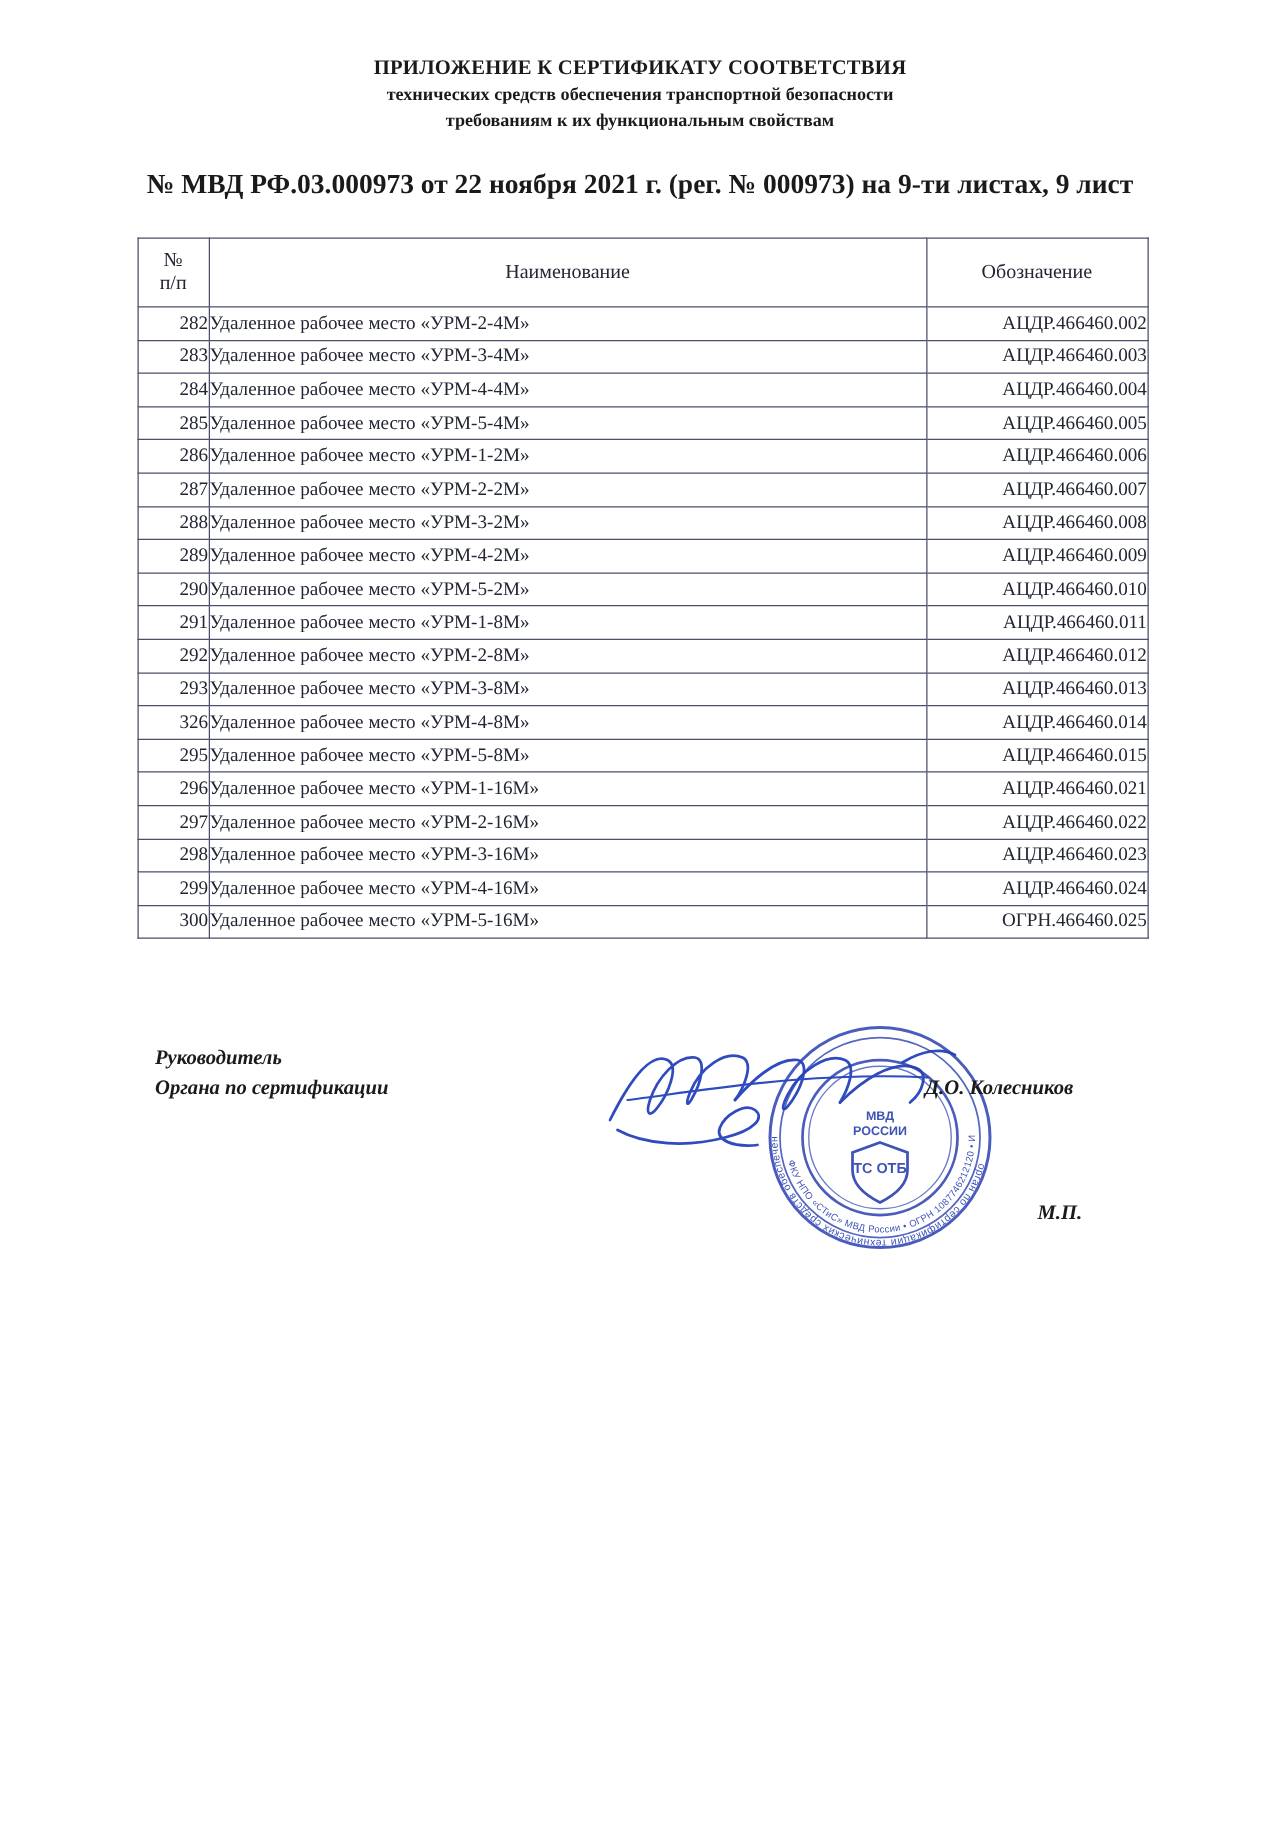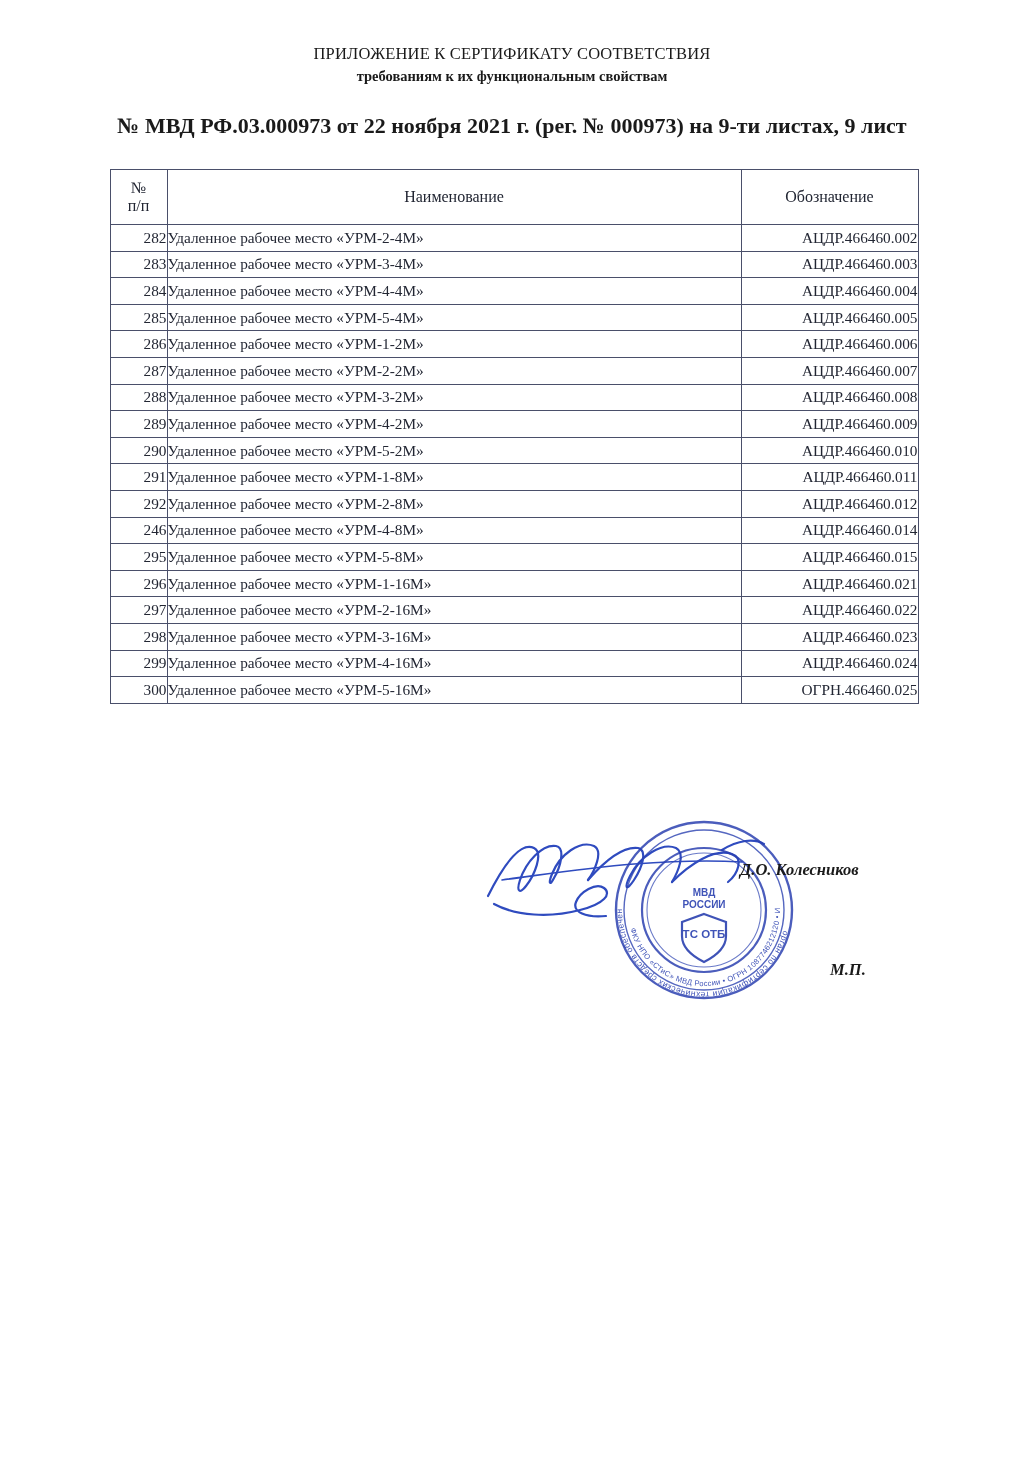--- a/index.html
+++ b/index.html
@@ -21,21 +21,21 @@
     height: 1457px;
     box-sizing: border-box;
   }
 
   
   .header {
     margin-top: 44px;
     text-align: center;
   }
   .header .line1 {
-    font-weight: normal;
+    font-weight: bold;
     font-size: 16.5px;
     letter-spacing: 0.2px;
   }
   .header .line2,
   .header .line3 {
     font-weight: bold;
     font-size: 14.5px;
     margin-top: 4px;
   }
 
@@ -145,20 +145,21 @@
     pointer-events: none;
   }
 </style>
 </head>
 <body>
 
 <div class="page">
 
   <div class="header">
     <div class="line1">ПРИЛОЖЕНИЕ К СЕРТИФИКАТУ СООТВЕТСТВИЯ</div>
+    <div class="line2">технических средств обеспечения транспортной безопасности</div>
     <div class="line3">требованиям к их функциональным свойствам</div>
   </div>
 
   <div class="certline">№ МВД РФ.03.000973 от 22 ноября 2021 г. (рег. № 000973) на 9-ти листах, 9 лист</div>
 
   <div class="table-wrap">
     <table class="cert">
       <thead>
         <tr>
           <th class="c-num">
@@ -219,21 +220,26 @@
             <td class="c-num">291</td>
             <td class="c-name">Удаленное рабочее место «УРМ-1-8М»</td>
             <td class="c-desig">АЦДР.466460.011</td>
           </tr>
           <tr>
             <td class="c-num">292</td>
             <td class="c-name">Удаленное рабочее место «УРМ-2-8М»</td>
             <td class="c-desig">АЦДР.466460.012</td>
           </tr>
           <tr>
-            <td class="c-num">246</td>
+            <td class="c-num">293</td>
+            <td class="c-name">Удаленное рабочее место «УРМ-3-8М»</td>
+            <td class="c-desig">АЦДР.466460.013</td>
+          </tr>
+          <tr>
+            <td class="c-num">326</td>
             <td class="c-name">Удаленное рабочее место «УРМ-4-8М»</td>
             <td class="c-desig">АЦДР.466460.014</td>
           </tr>
           <tr>
             <td class="c-num">295</td>
             <td class="c-name">Удаленное рабочее место «УРМ-5-8М»</td>
             <td class="c-desig">АЦДР.466460.015</td>
           </tr>
           <tr>
             <td class="c-num">296</td>
@@ -258,20 +264,24 @@
           <tr>
             <td class="c-num">300</td>
             <td class="c-name">Удаленное рабочее место «УРМ-5-16М»</td>
             <td class="c-desig">ОГРН.466460.025</td>
           </tr>
         </tbody>
     </table>
   </div>
 
   <div class="sign-block">
+    <div class="sign-title">
+      <div>Руководитель</div>
+      <div>Органа по сертификации</div>
+    </div>
 
     <svg class="signature" viewBox="0 0 330 110">
       <g fill="none" stroke="#2f4bbf" stroke-width="2.2" stroke-linecap="round">
         <path d="M12,76 C30,40 46,22 58,28 C68,33 58,56 50,66 C44,74 40,72 44,60 C50,42 66,24 80,26 C90,28 84,48 78,58 C74,66 72,64 76,54 C84,34 104,20 118,26 C128,31 118,52 112,60"></path>
         <path d="M112,60 C126,44 146,26 162,28 C172,30 166,48 158,60 C150,72 148,68 154,56 C164,36 186,22 200,28 C210,33 202,52 196,62"></path>
         <path d="M196,62 C214,44 238,28 256,34 C268,38 262,54 252,62"></path>
         <path d="M26,60 C58,56 108,48 158,44 C198,41 232,40 266,42" stroke-width="1.7"></path>
         <path d="M18,84 C40,96 74,98 104,90 C128,84 136,74 128,68 C120,62 104,72 100,82 C96,92 110,98 130,96"></path>
         <path d="M246,30 C262,20 278,18 288,24"></path>
       </g>

